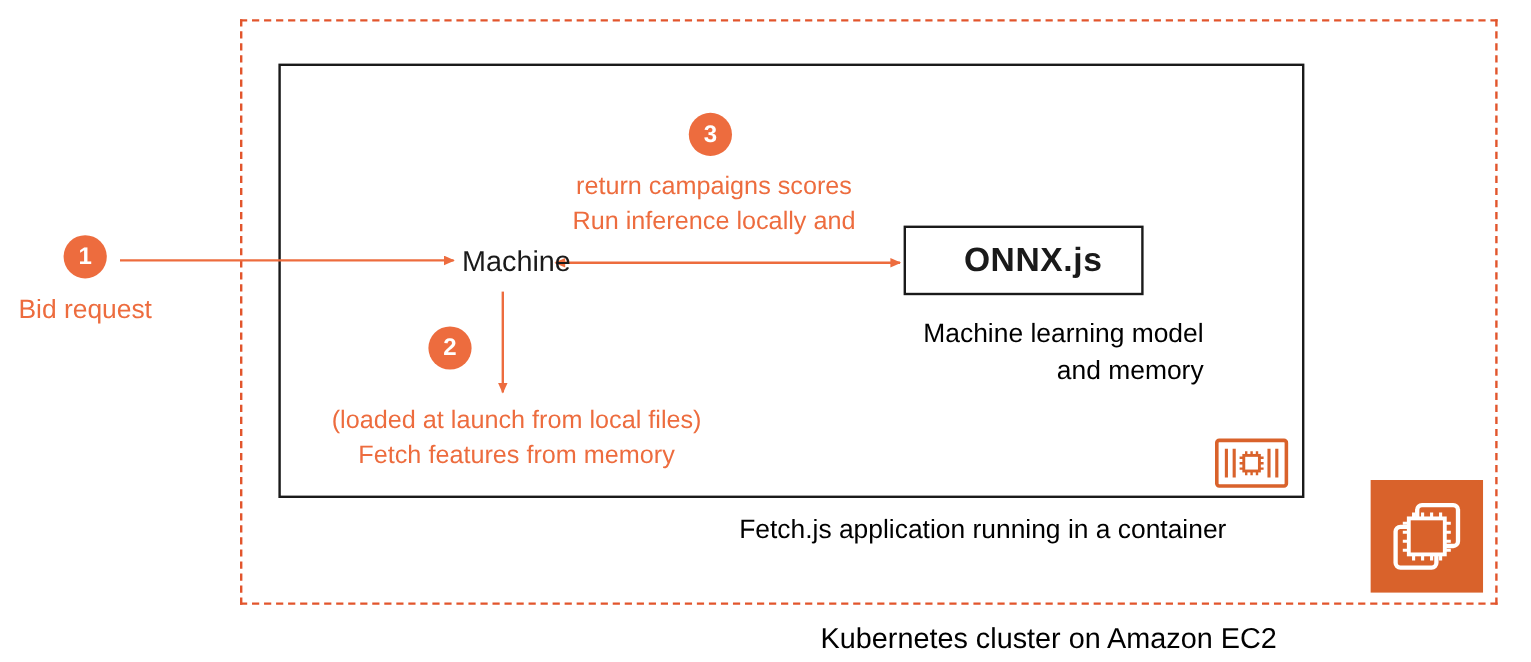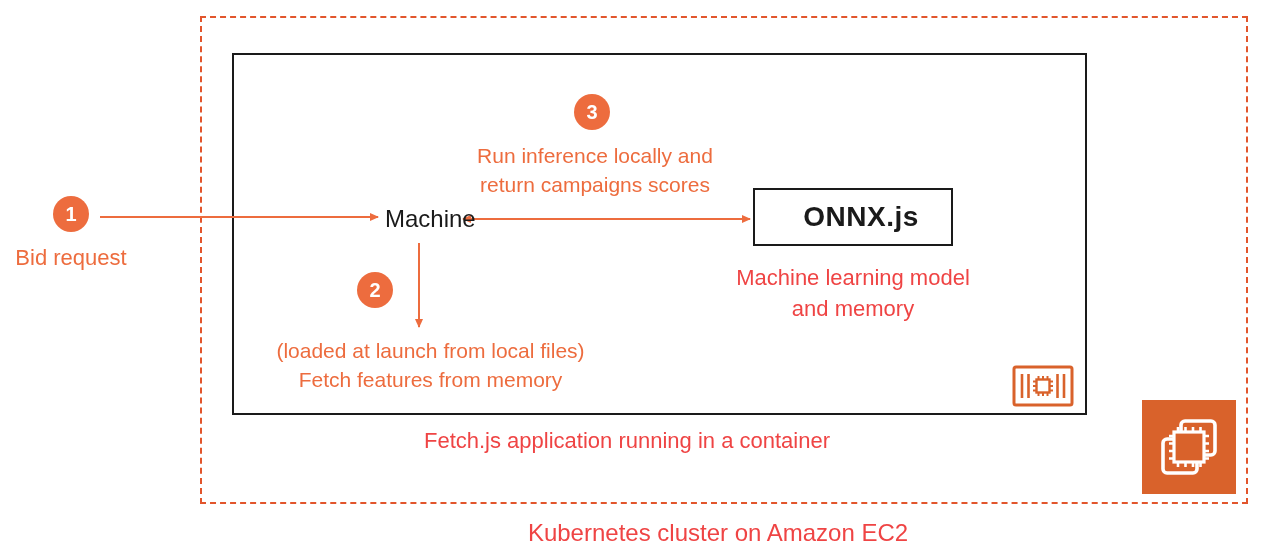--- a/index.html
+++ b/index.html
@@ -29,24 +29,24 @@
     background:#ed6c3e;color:#ffffff;display:flex;align-items:center;justify-content:center;
     font-size:20px;font-weight:bold;
   }
   .c1{left:53px;top:196px;}
   .c2{left:357px;top:272px;}
   .c3{left:574px;top:94px;}
   .orange-label{color:#ed6c3e;font-size:21px;line-height:29px;text-align:center;position:absolute;}
   .lbl-bid{left:5px;top:243px;width:132px;font-size:22px;}
   .lbl-fetch{left:238px;top:336px;width:385px;}
   .lbl-run{left:445px;top:141px;width:300px;}
-  .black-caption{color:#ef4444;text-align:center;position:absolute;}
+  .black-caption{color:#000000;text-align:right;position:absolute;}
   .cap-ml{left:703px;top:262px;width:300px;font-size:22px;line-height:31px;}
   .cap-node{left:232px;top:428px;width:790px;font-size:22px;}
-  .cap-k8s{left:386px;top:519px;width:664px;font-size:24px;}
+  .cap-k8s{left:400px;top:519px;width:664px;font-size:24px;}
   .arrow-layer{position:absolute;left:0;top:0;width:1276px;height:552px;pointer-events:none;}
   .icon-container{position:absolute;left:1012px;top:365px;width:62px;height:42px;}
   .icon-ec2{position:absolute;left:1142px;top:400px;width:94px;height:94px;}
 </style>
 </head>
 <body>
 
 <div class="canvas">
 
   <div class="outer-dashed"></div>
@@ -79,22 +79,22 @@
   </div>
   <div class="orange-label lbl-fetch">
     <div>(loaded at launch from local files)</div>
     <div>Fetch features from memory</div>
   </div>
 
   <div class="step-circle c3">
     <span>3</span>
   </div>
   <div class="orange-label lbl-run">
+    <div>return campaigns scores</div>
     <div>Run inference locally and</div>
-    <div>return campaigns scores</div>
   </div>
 
   <div class="onnx-box">
     <span>ONNX.js</span>
   </div>
   <div class="black-caption cap-ml">
     <div>Machine learning model</div>
     <div>and memory</div>
   </div>
 

